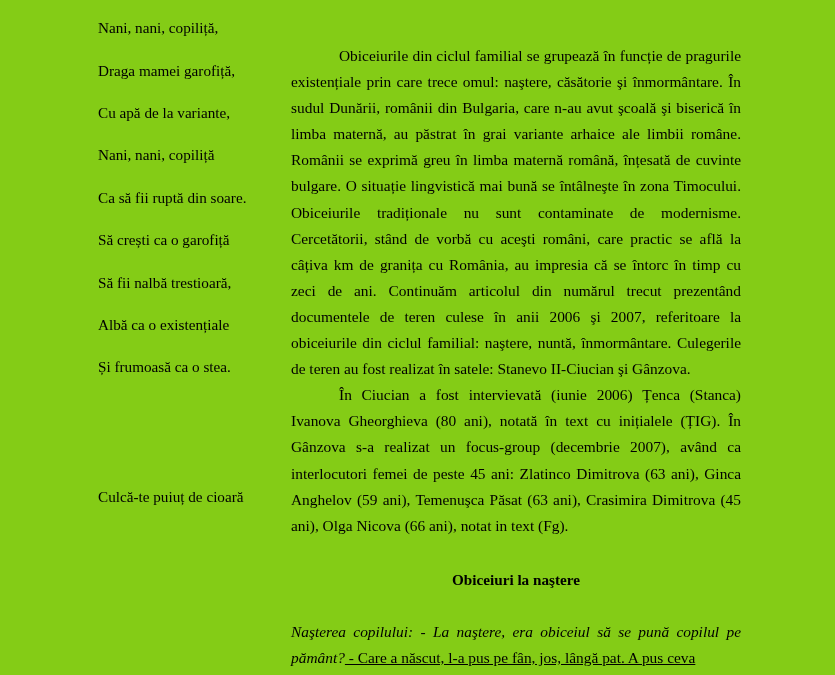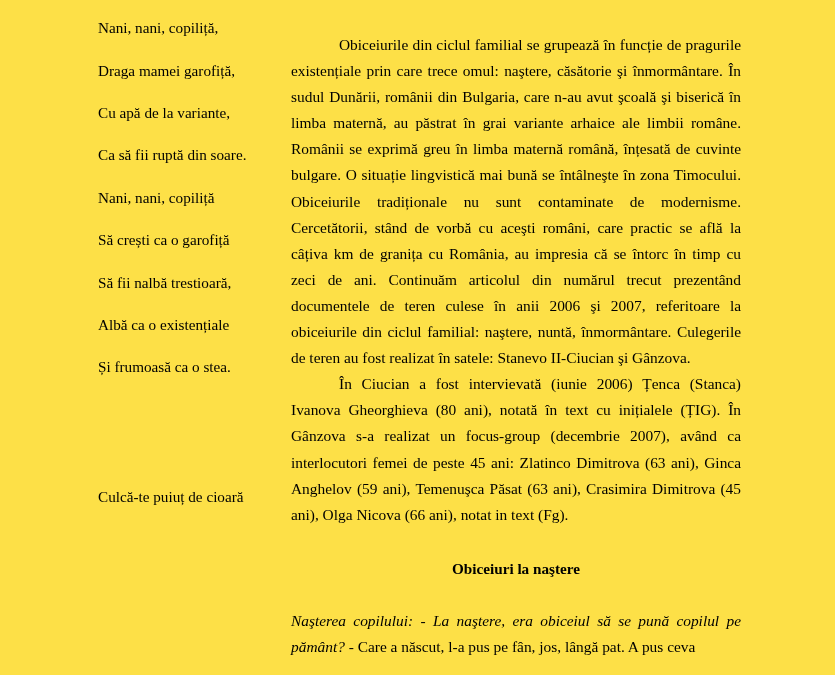--- a/index.html
+++ b/index.html
@@ -14,21 +14,21 @@
     overflow: hidden;
     font-family: "Liberation Serif", "DejaVu Serif", serif;
     color: #000000;
     -webkit-font-smoothing: antialiased;
   }
 
   
   .page {
     position: absolute;
     inset: 0;
-    background: #fde047;
+    background: #84cc16;
   }
 
   
   .left-col {
     position: absolute;
     left: 98px;
     top: -4px;
     width: 180px;
   }
   .verse-block {
@@ -52,21 +52,21 @@
     white-space: pre;
   }
   .verse-gap {
     height: 66px;
   }
 
   
   .right-col {
     position: absolute;
     left: 291px;
-    top: 32px;
+    top: 43px;
     width: 450px;
   }
   .body-par {
     font-size: 15.4px;
     line-height: 26.1px;
     text-align: justify;
     text-indent: 48px;
     margin: 0;
     hyphens: none;
   }
@@ -85,35 +85,36 @@
     text-align: justify;
     margin: 0;
     padding-top: 26px;
     text-indent: 0;
   }
   .q {
     font-style: italic;
   }
   .a {
     font-style: normal;
+    text-decoration: underline;
   }
 </style>
 </head>
 <body>
 
 <div class="page">
 
   <div class="left-col">
 
     <div class="verse-block">
       <span class="verse-line">Nani, nani, copiliță,</span>
       <span class="verse-line">Draga mamei garofiță,</span>
       <span class="verse-line">Cu apă de la variante,</span>
+      <span class="verse-line">Nani, nani, copiliță</span>
       <span class="verse-line">Ca să fii ruptă din soare.</span>
-      <span class="verse-line">Nani, nani, copiliță</span>
       <span class="verse-line">Să crești ca o garofiță</span>
       <span class="verse-line">Să fii nalbă trestioară,</span>
       <span class="verse-line">Albă ca o existențiale</span>
       <span class="verse-line">Și frumoasă ca o stea.</span>
     </div>
 
 
     <div class="verse-gap"></div>
 
     <div class="verse-block">

